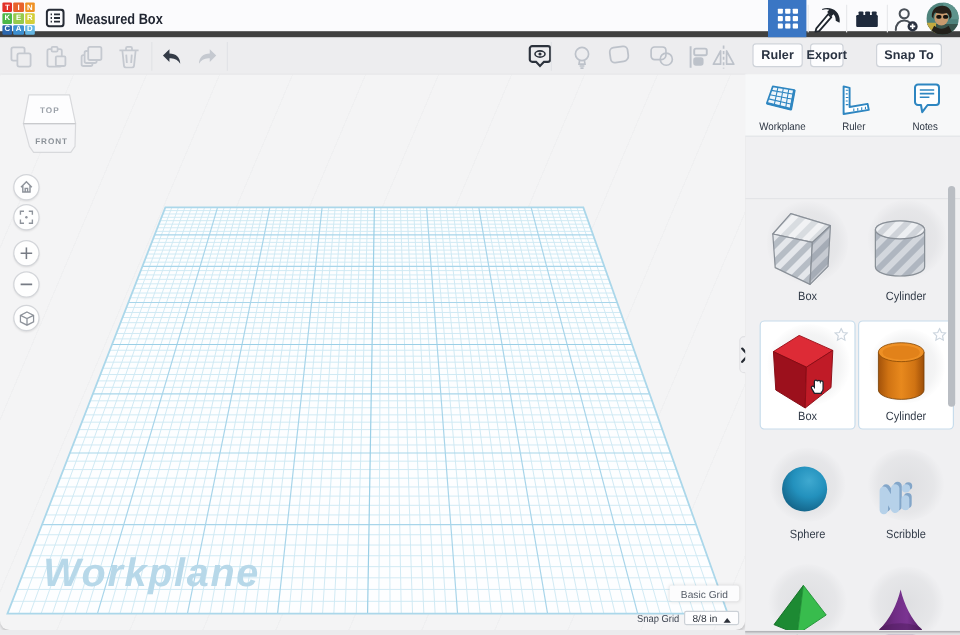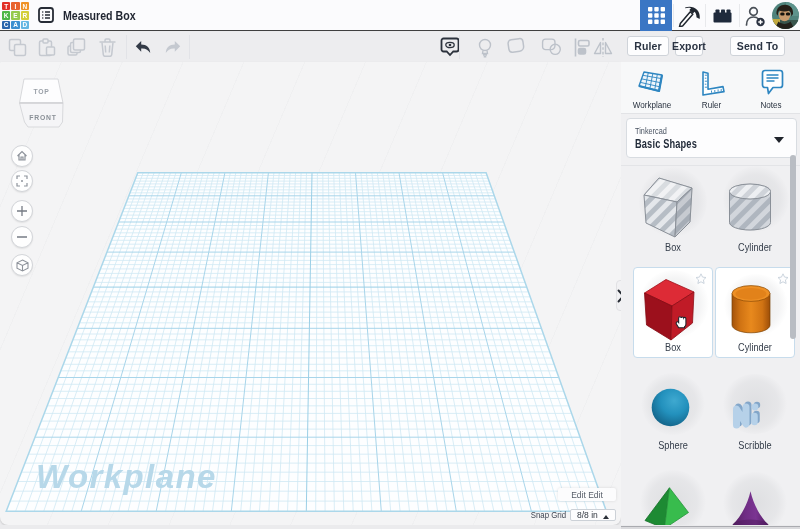--- a/index.html
+++ b/index.html
@@ -1,16 +1,16 @@
 <!DOCTYPE html>
 <html><head><meta charset="utf-8"><style>
 *{margin:0;padding:0;box-sizing:border-box}
 html,body{width:800px;height:529px;overflow:hidden}
 body{font-family:"Liberation Sans",sans-serif;background:#ebebed;position:relative}
-#hdr{position:absolute;left:0;top:0;width:800px;height:31px;background:#fbfbfd;border-bottom:1px solid #404040}
+#hdr{position:absolute;left:0;top:0;width:800px;height:31px;background:#fbfbfd;border-bottom:5px solid #404040}
 #logo{position:absolute;left:2px;top:2px;width:27px;height:27px;display:grid;grid-template-columns:repeat(3,1fr);grid-template-rows:repeat(3,1fr);gap:1px}
 #logo div{color:#fff;font-weight:bold;font-size:6.5px;display:flex;align-items:center;justify-content:center;border-radius:1px}
 .doc{position:absolute;left:38px;top:7px}
 #title{position:absolute;left:63px;top:9px;font-size:12.5px;font-weight:bold;color:#1f2430;transform:scaleX(.85);transform-origin:0 50%}
 .hico{position:absolute;top:0;height:31px;display:flex;align-items:center;justify-content:center}
 .hsep{position:absolute;top:4px;height:23px;width:1px;background:#e8e9ec}
 #gridbtn{left:640px;width:32px;background:#3a76c4}
 #toolbar{position:absolute;left:0;top:32px;width:800px;height:30px;background:#ededef}
 .tico{position:absolute;top:3px;width:24px;height:24px;display:flex;align-items:center;justify-content:center}
 .tsep{position:absolute;top:3px;height:24px;width:1px;background:#e2e3e7}
@@ -202,21 +202,21 @@
     </div>
  <div class="tico" style="left:591px">
       <svg width="22" height="21" viewBox="0 0 22 21" fill="none" stroke="#bdc2ca" stroke-width="1.4">
         <path d="M11 1v19" stroke-dasharray="2.6 2"></path>
         <path d="M8.5 5.5v11h-6z" stroke-linejoin="round"></path>
         <path d="M13.5 5.5v11h6z" stroke-linejoin="round"></path>
       </svg>
     </div>
  <div class="tbtn" style="left:627px;width:42px">Ruler</div>
  <div class="tbtn" style="left:675px;width:28px">Export</div>
- <div class="tbtn" style="left:730px;width:55px">Send To</div>
+ <div class="tbtn" style="left:730px;width:55px">Snap To</div>
 </div>
 <div id="canvas">
  <div id="hatch"></div>
 <svg id="grid" width="621" height="463" viewBox="0 0 621 463" style="position:absolute;left:0;top:0">
       <polygon points="137.8,110.8 486.1,110.8 606.4,449.3 6.2,449.3" fill="#fdfeff"></polygon>
       <path d="M143.2 110.8L15.6 449.3M148.7 110.8L25.0 449.3M154.1 110.8L34.3 449.3M159.6 110.8L43.7 449.3M165.0 110.8L53.1 449.3M170.5 110.8L62.5 449.3M175.9 110.8L71.8 449.3M186.8 110.8L90.6 449.3M192.2 110.8L100.0 449.3M197.7 110.8L109.4 449.3M203.1 110.8L118.7 449.3M208.5 110.8L128.1 449.3M214.0 110.8L137.5 449.3M219.4 110.8L146.9 449.3M230.3 110.8L165.6 449.3M235.8 110.8L175.0 449.3M241.2 110.8L184.4 449.3M246.6 110.8L193.8 449.3M252.1 110.8L203.1 449.3M257.5 110.8L212.5 449.3M263.0 110.8L221.9 449.3M273.9 110.8L240.7 449.3M279.3 110.8L250.0 449.3M284.7 110.8L259.4 449.3M290.2 110.8L268.8 449.3M295.6 110.8L278.2 449.3M301.1 110.8L287.5 449.3M306.5 110.8L296.9 449.3M317.4 110.8L315.7 449.3M322.8 110.8L325.1 449.3M328.3 110.8L334.4 449.3M333.7 110.8L343.8 449.3M339.2 110.8L353.2 449.3M344.6 110.8L362.6 449.3M350.0 110.8L371.9 449.3M360.9 110.8L390.7 449.3M366.4 110.8L400.1 449.3M371.8 110.8L409.5 449.3M377.3 110.8L418.8 449.3M382.7 110.8L428.2 449.3M388.1 110.8L437.6 449.3M393.6 110.8L447.0 449.3M404.5 110.8L465.7 449.3M409.9 110.8L475.1 449.3M415.4 110.8L484.5 449.3M420.8 110.8L493.9 449.3M426.2 110.8L503.2 449.3M431.7 110.8L512.6 449.3M437.1 110.8L522.0 449.3M448.0 110.8L540.8 449.3M453.4 110.8L550.1 449.3M458.9 110.8L559.5 449.3M464.3 110.8L568.9 449.3M469.8 110.8L578.3 449.3M475.2 110.8L587.6 449.3M480.7 110.8L597.0 449.3M136.7 113.5L487.1 113.5M135.7 116.3L488.0 116.3M134.6 119.1L489.0 119.1M133.5 121.9L490.1 121.9M132.3 124.8L491.1 124.8M131.2 127.8L492.1 127.8M130.0 130.8L493.2 130.8M127.7 136.9L495.4 136.9M126.4 140.0L496.5 140.0M125.2 143.2L497.6 143.2M123.9 146.4L498.8 146.4M122.7 149.7L499.9 149.7M121.4 153.1L501.1 153.1M120.0 156.5L502.3 156.5M117.3 163.5L504.8 163.5M115.9 167.1L506.1 167.1M114.5 170.8L507.4 170.8M113.0 174.5L508.7 174.5M111.6 178.3L510.1 178.3M110.1 182.2L511.5 182.2M108.5 186.1L512.9 186.1M105.4 194.2L515.7 194.2M103.8 198.4L517.2 198.4M102.1 202.6L518.7 202.6M100.4 206.9L520.3 206.9M98.7 211.4L521.8 211.4M97.0 215.9L523.4 215.9M95.2 220.4L525.1 220.4M91.5 229.9L528.4 229.9M89.6 234.8L530.2 234.8M87.7 239.8L531.9 239.8M85.7 244.9L533.7 244.9M83.7 250.1L535.6 250.1M81.6 255.4L537.5 255.4M79.5 260.8L539.4 260.8M75.1 272.0L543.4 272.0M72.9 277.8L545.4 277.8M70.6 283.7L547.6 283.7M68.2 289.8L549.7 289.8M65.8 296.0L551.9 296.0M63.3 302.3L554.2 302.3M60.8 308.8L556.5 308.8M55.6 322.3L561.3 322.3M52.8 329.3L563.8 329.3M50.1 336.5L566.3 336.5M47.2 343.8L568.9 343.8M44.3 351.4L571.6 351.4M41.3 359.1L574.4 359.1M38.2 367.1L577.2 367.1M31.7 383.6L583.1 383.6M28.4 392.2L586.1 392.2M25.0 401.1L589.3 401.1M21.4 410.2L592.5 410.2M17.8 419.5L595.8 419.5M14.0 429.2L599.2 429.2M10.2 439.1L602.8 439.1" stroke="#cfe9f4" stroke-width="0.8" fill="none"></path>
       <path d="M181.3 110.8L81.2 449.3M224.9 110.8L156.2 449.3M268.4 110.8L231.3 449.3M355.5 110.8L381.3 449.3M399.0 110.8L456.3 449.3M442.6 110.8L531.4 449.3M128.9 133.8L494.3 133.8M118.7 160.0L503.6 160.0M107.0 190.1L514.3 190.1M77.3 266.3L541.4 266.3M58.2 315.5L558.9 315.5M35.0 375.2L580.1 375.2" stroke="#a8d5ea" stroke-width="1" fill="none"></path>
       <path d="M312.0 110.8L306.3 449.3M93.4 225.1L526.7 225.1" stroke="#9bcfe6" stroke-width="1" fill="none"></path>
       <polygon points="137.8,110.8 486.1,110.8 606.4,449.3 6.2,449.3" fill="none" stroke="#abd7ea" stroke-width="1.5"></polygon>
     </svg>
@@ -249,21 +249,21 @@
       <svg width="10" height="10" viewBox="0 0 10 10" stroke="#767b84" stroke-width="1.3">
         <path d="M0 5h10"></path>
       </svg>
     </div>
  <div class="navbtn" style="top:192px">
       <svg width="13" height="13" viewBox="0 0 13 13" fill="none" stroke="#8e939b" stroke-width="1.1">
         <path d="M6.5 1L12 3.8v5.4L6.5 12 1 9.2V3.8zM1 3.8l5.5 2.7L12 3.8M6.5 6.5V12"></path>
       </svg>
     </div>
  <div id="wplabel">Workplane</div>
- <div id="editgrid">Edit Edit</div>
+ <div id="editgrid">Basic Grid</div>
  <div id="snaplab">Snap Grid</div>
  <div id="snapdd">8/8 in</div>
 </div>
 <div id="tab">
     <svg width="8" height="14" viewBox="0 0 8 14" style="display:block">
       <path d="M1.5 1.5 L6.5 7 L1.5 12.5" fill="none" stroke="#262b33" stroke-width="1.9" stroke-linecap="round" stroke-linejoin="round"></path>
     </svg>
   </div>
 <div id="panel">
  <div id="ptop">
@@ -290,24 +290,20 @@
   <svg style="position:absolute;left:140px;top:7px" width="23" height="27" viewBox="0 0 23 27">
         <path d="M4 1.5h15c1.4 0 2.5 1.1 2.5 2.5v12c0 1.4-1.1 2.5-2.5 2.5h-7l-4.5 6-1-6H4c-1.4 0-2.5-1.1-2.5-2.5V4C1.5 2.6 2.6 1.5 4 1.5z" fill="#fff" stroke="#2e86c1" stroke-width="1.7" stroke-linejoin="round"></path>
         <g stroke="#2e86c1" stroke-width="1.3">
           <path d="M5.5 6h12M5.5 9h12M5.5 12h8"></path>
         </g>
       </svg>
   <div class="plab" style="left:0;width:62px">Workplane</div>
   <div class="plab" style="left:62px;width:57px">Ruler</div>
   <div class="plab" style="left:119px;width:62px">Notes</div>
  </div>
- <div id="pdrop">
-      <div class="s1">Tinkercad</div>
-      <div class="s2">Basic Shapes</div>
-    </div>
  <div id="psep2"></div>
  <div class="card" style="left:11.5px;top:105.5px">
   <div class="halo" style="left:6px;top:-1px;width:68px;height:70px"></div>
   <svg style="position:absolute;left:9px;top:8px" width="54" height="63" viewBox="0 0 54 63">
         <defs>
           <pattern id="stp" width="10" height="10" patternTransform="rotate(45 0 0)" patternUnits="userSpaceOnUse">
             <rect width="10" height="10" fill="#e3e6ea"></rect>
             <rect width="5" height="10" fill="#b2b9c2"></rect>
           </pattern>
         </defs>

